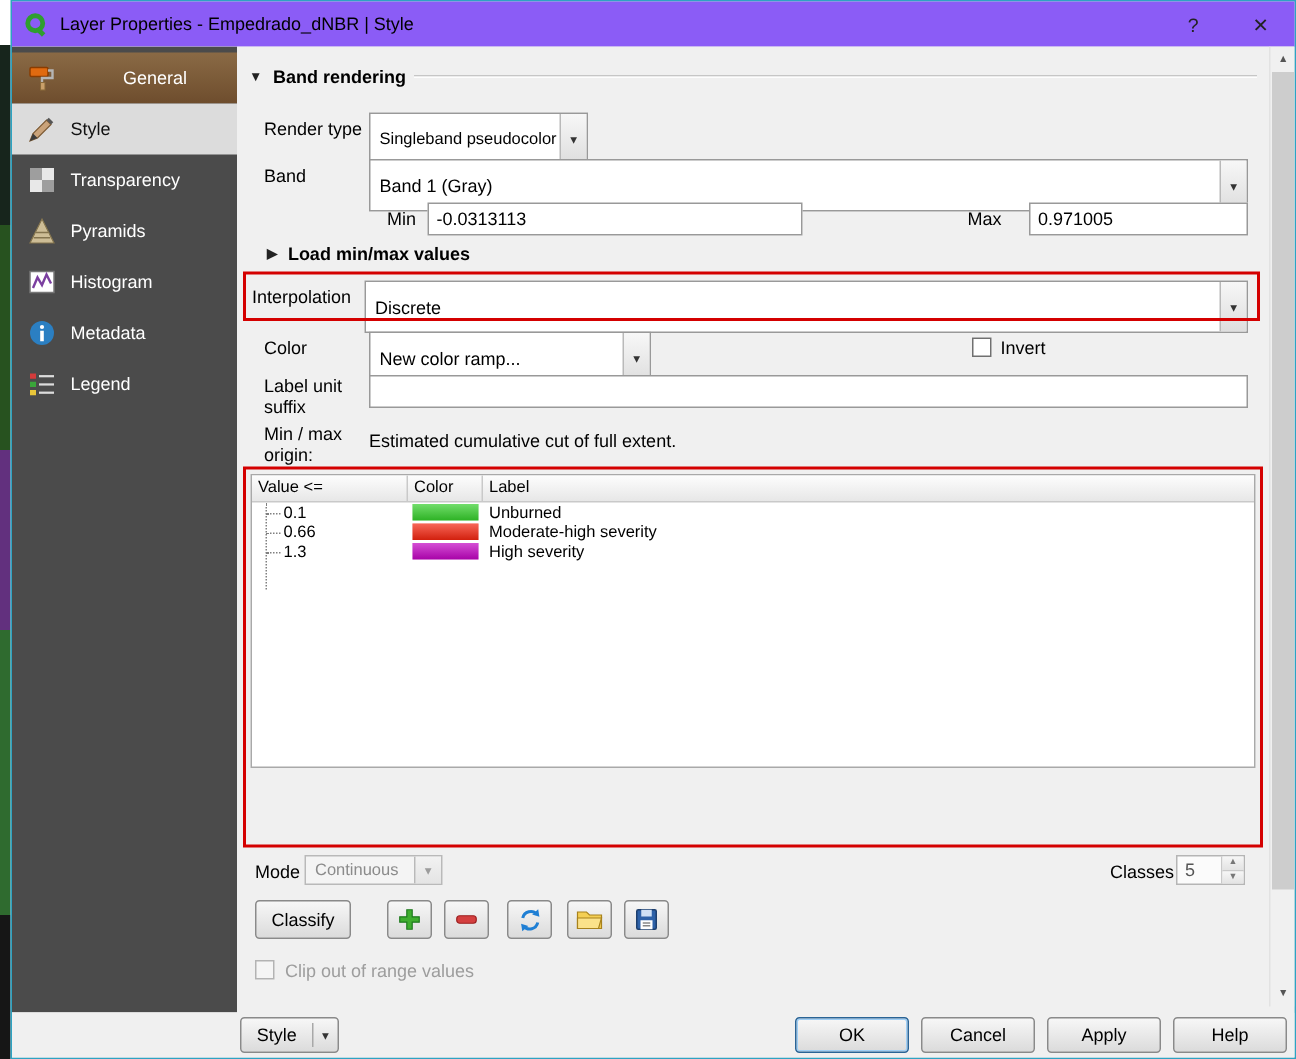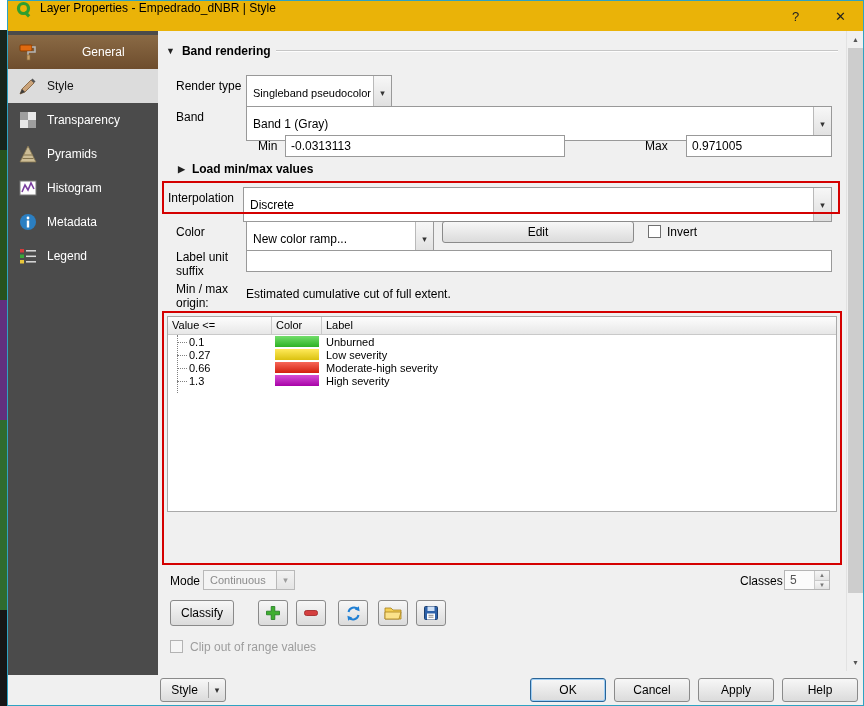--- a/index.html
+++ b/index.html
@@ -7,21 +7,21 @@
   body { font-family:"Liberation Sans", sans-serif; font-size:12px; color:#000; background:#fff; }
   .screen { position:relative; width:864px; height:706px; overflow:hidden; background:#fff; }
 
   
   .map-strip { position:absolute; left:0; top:0; width:8px; height:706px; }
   .map-strip .seg { width:8px; }
 
   
   .dialog { position:absolute; left:7px; top:0; width:857px; height:706px;
             border:1px solid #2ea3c2; background:#f0f0f0; display:flex; flex-direction:column; }
-  .titlebar { height:30px; background:#eab308; display:flex; align-items:flex-start; padding-left:8px; position:relative; flex:0 0 30px; }
+  .titlebar { height:30px; background:#8b5cf6; display:flex; align-items:center; padding-left:8px; position:relative; flex:0 0 30px; }
   .titlebar .title { margin-left:7px; font-size:12px; }
   .tb-btn { position:absolute; top:0; width:45px; height:30px; display:flex; align-items:center; justify-content:center; font-size:13px; color:#222; cursor:pointer; }
   .tb-help { right:45px; }
   .tb-close { right:0; }
 
   .main { flex:1 1 auto; display:flex; position:relative; overflow:hidden; }
 
   
   .sidebar { width:150px; background:#4b4b4b; padding-top:4px; flex:0 0 150px; }
   .side-item { height:34px; display:flex; align-items:center; gap:9px; padding-left:10px; color:#ffffff; cursor:pointer; }
@@ -215,42 +215,41 @@
           <span class="arrow-btn">▾</span>
         </div>
 
         <div class="lbl" style="left:18px;top:79px;">Band</div>
         <div class="combo" style="left:88px;top:75px;width:586px;">
           <span>Band 1 (Gray)</span>
           <span class="arrow-btn">▾</span>
         </div>
 
         <div class="lbl" style="left:100px;top:108px;">Min</div>
-        <input class="tinput" style="left: 127px; top: 104px; width: 280px;" value="-0.0313113">
+        <input class="tinput" style="left: 127px; top: 104px; width: 250px;" value="-0.0313113">
         <div class="lbl" style="left:487px;top:108px;">Max</div>
         <input class="tinput" style="left: 528px; top: 104px; width: 146px;" value="0.971005">
 
         <div class="sec-hdr" style="left:20px;top:131px;">
           <span class="sec-arrow">▶</span>
           <span>Load min/max values</span>
         </div>
 
         <div class="lbl" style="left:10px;top:160px;">Interpolation</div>
         <div class="combo" style="left:85px;top:156px;width:589px;">
           <span>Discrete</span>
           <span class="arrow-btn">▾</span>
         </div>
         <div class="hl" style="left:4px;top:150px;width:678px;height:33px;"></div>
 
         <div class="lbl" style="left:18px;top:194px;">Color</div>
         <div class="combo" style="left:88px;top:190px;width:188px;">
           <span>New color ramp...</span>
           <span class="arrow-btn">▾</span>
         </div>
-        <div class="btn" style="left:284px;top:190px;width:192px;height:22px;">Edit</div>
         <div class="chk" style="left:490px;top:194px;"></div>
         <div class="lbl" style="left:509px;top:194px;">Invert</div>
 
         <div class="lbl" style="left:18px;top:219px;width:62px;">Label unit suffix</div>
         <input class="tinput" style="left: 88px; top: 219px; width: 586px;" value="">
 
         <div class="lbl" style="left:18px;top:251px;width:64px;">Min / max origin:</div>
         <div class="lbl" style="left:88px;top:256px;">Estimated cumulative cut of full extent.</div>
 
         <div class="ctable">
@@ -262,27 +261,20 @@
           <div class="ctable-body">
             <div class="treeline"></div>
             <div class="crow">
               <div class="cv">0.1</div>
               <div class="csw">
                   <div class="csw-inner" style="background-color: rgb(53, 207, 43);"></div>
                 </div>
               <div class="clbl">Unburned</div>
             </div>
             <div class="crow">
-              <div class="cv">0.27</div>
-              <div class="csw">
-                  <div class="csw-inner" style="background-color: rgb(255, 225, 18);"></div>
-                </div>
-              <div class="clbl">Low severity</div>
-            </div>
-            <div class="crow">
               <div class="cv">0.66</div>
               <div class="csw">
                   <div class="csw-inner" style="background-color: rgb(244, 37, 16);"></div>
                 </div>
               <div class="clbl">Moderate-high severity</div>
             </div>
             <div class="crow">
               <div class="cv">1.3</div>
               <div class="csw">
                   <div class="csw-inner" style="background-color: rgb(195, 3, 195);"></div>

